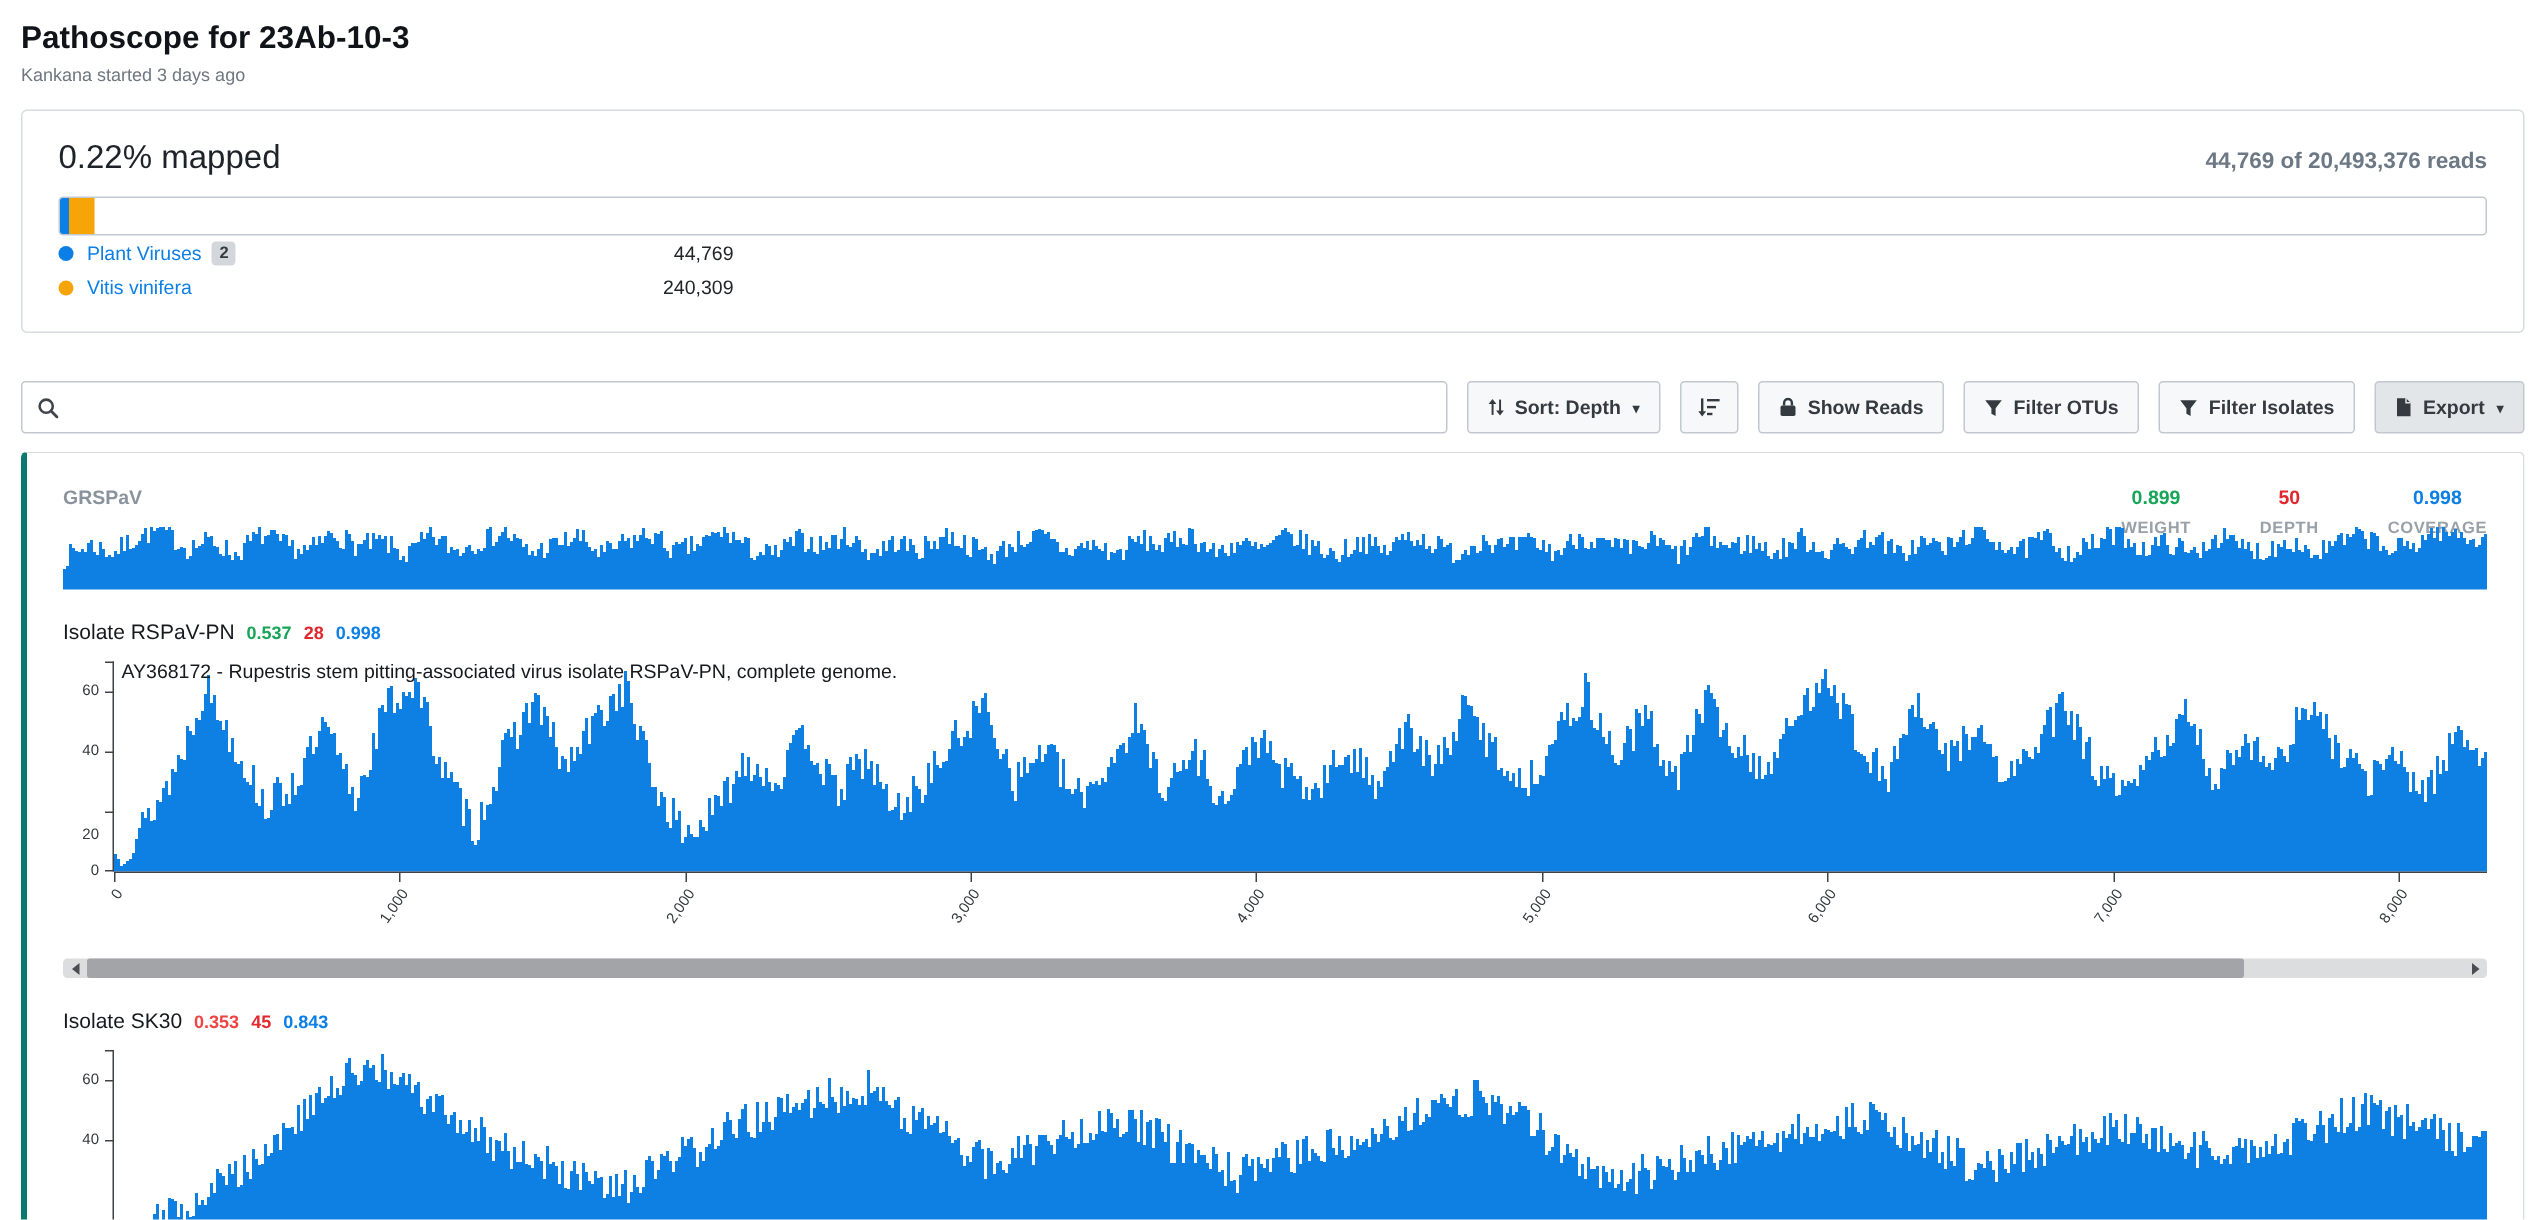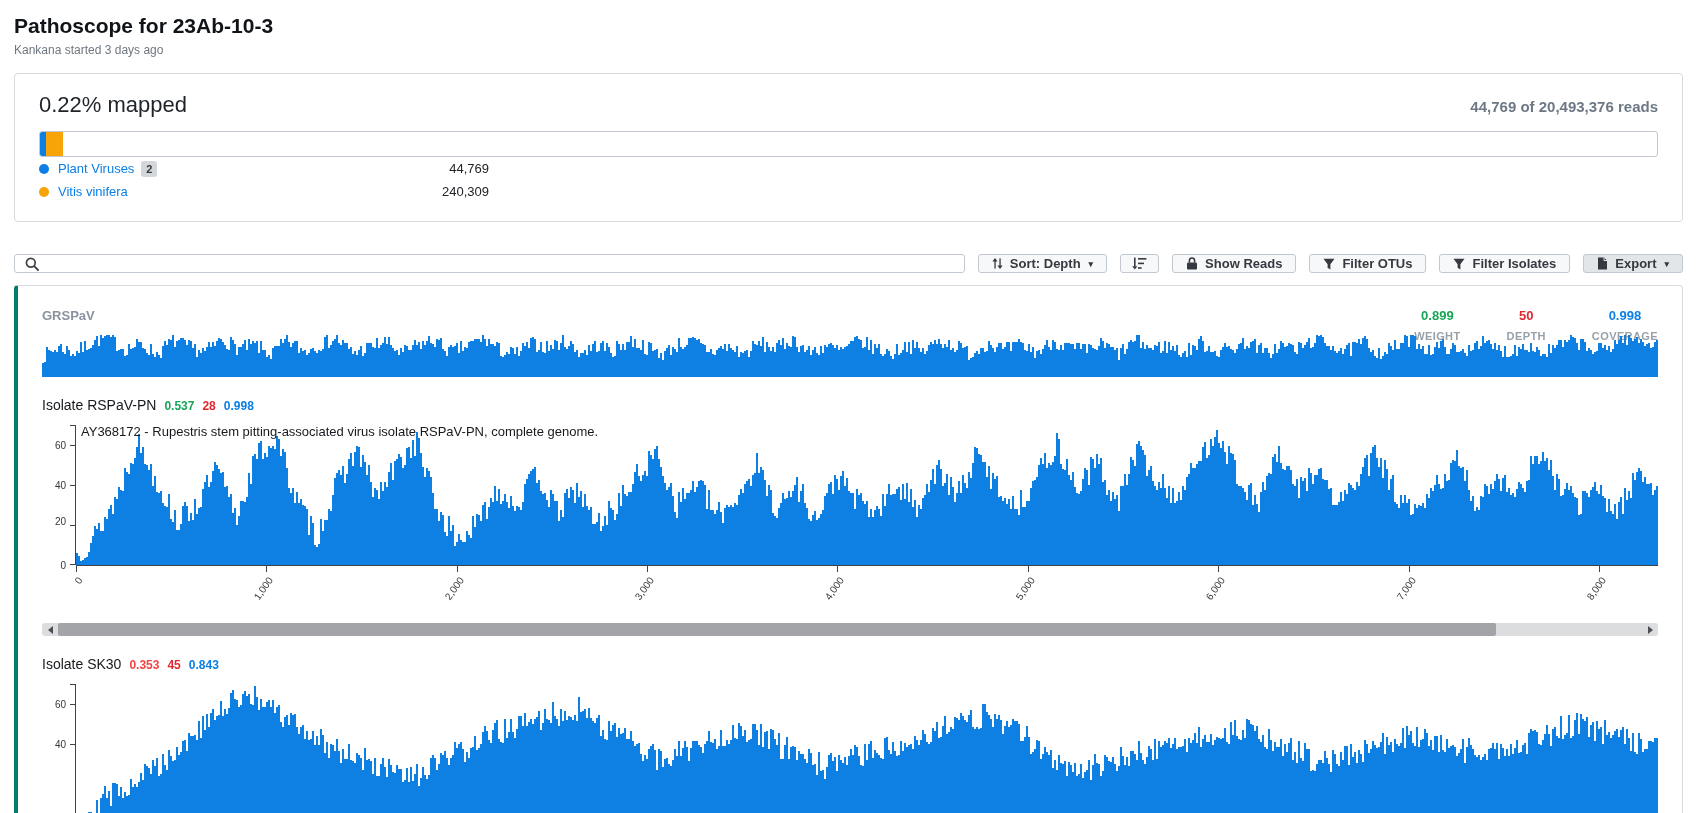--- a/index.html
+++ b/index.html
@@ -24,21 +24,21 @@
   .progress .seg { height: 100%; flex: none; }
   .legend { margin-top: 0; }
   .legend-row { display: flex; align-items: center; height: 23px; font-size: 13px; width: 450px; }
   .legend-left { flex: 1; display: flex; align-items: center; }
   .dot { width: 10px; height: 10px; border-radius: 50%; margin-right: 9px; flex: none; }
   .legend-label { text-decoration: none; cursor: pointer; }
   .badge { margin-left: 7px; background: #d3d7db; color: #343a40; font-size: 11px; font-weight: 700; padding: 1px 5px; border-radius: 3px; line-height: 14px; }
   .legend-value { min-width: 80px; text-align: right; color: #212529; }
 
   
-  .toolbar { display: flex; gap: 13px; margin-top: 32px; height: 19px; align-items: stretch; }
+  .toolbar { display: flex; gap: 13px; margin-top: 32px; height: 35px; align-items: stretch; }
   .search-box { flex: 1; display: flex; align-items: center; border: 1px solid #c2c8cf; border-radius: 3px; background: #fff; padding: 0 10px; }
   .search-box input { border: none; outline: none; flex: 1; font-size: 13px; margin-left: 8px; font-family: "Liberation Sans", sans-serif; }
   .btn { display: flex; align-items: center; gap: 7px; padding: 0 13px; border: 1px solid #c2c8cf; border-radius: 3px;
          background: #f7f8f9; font-size: 13px; font-weight: 600; color: #343a40; cursor: pointer; white-space: nowrap; }
   .btn.icon-only { padding: 0 11px; }
   .btn.export { background: #e3e6e9; }
   .caret { font-size: 9px; margin-left: 1px; color: #343a40; }
   .ticon { display: inline-flex; align-items: center; }
 
   
@@ -222,21 +222,21 @@
     <span class="iso-val" style="color: rgb(224, 40, 46);">28</span>
     <span class="iso-val" style="color: rgb(11, 127, 229);">0.998</span>
   </div>
 
   <div class="chart">
     <div class="chart-row">
       <div class="y-axis">
           <div class="tick-y" style="top: 139px;"></div>
           <div class="lab-y" style="top: 140px;">0</div>
           <div class="tick-y" style="top: 100px;"></div>
-          <div class="lab-y" style="top: 96px;">20</div>
+          <div class="lab-y" style="top: 116px;">20</div>
           <div class="tick-y" style="top: 60px;"></div>
           <div class="lab-y" style="top: 60px;">40</div>
           <div class="tick-y" style="top: 20px;"></div>
           <div class="lab-y" style="top: 20px;">60</div>
           <div class="tick-y" style="top: 0px;"></div>
         </div>
       <div class="plot-area">
         <div class="chart-title">AY368172 - Rupestris stem pitting-associated virus isolate RSPaV-PN, complete genome.</div>
       <svg width="1582" height="140" shape-rendering="crispEdges">
             <path d="M0 140 L0.0 128.3 L2.0 128.3 L2.0 131.4 L4.0 131.4 L4.0 136.0 L6.0 136.0 L6.0 135.1 L8.0 135.1 L8.0 133.2 L10.0 133.2 L10.0 131.8 L12.0 131.8 L12.0 127.4 L14.0 127.4 L14.0 118.4 L16.0 118.4 L16.0 110.9 L18.0 110.9 L18.0 100.6 L20.0 100.6 L20.0 104.0 L22.0 104.0 L22.0 97.7 L24.0 97.7 L24.0 106.2 L26.0 106.2 L26.0 105.9 L28.0 105.9 L28.0 92.0 L30.0 92.0 L30.0 93.5 L32.0 93.5 L32.0 84.4 L34.0 84.4 L34.0 79.8 L36.0 79.8 L36.0 89.0 L38.0 89.0 L38.0 71.8 L40.0 71.8 L40.0 73.7 L42.0 73.7 L42.0 62.3 L44.0 62.3 L44.0 65.0 L46.0 65.0 L46.0 65.5 L48.0 65.5 L48.0 43.2 L50.0 43.2 L50.0 46.5 L52.0 46.5 L52.0 49.1 L54.0 49.1 L54.0 37.6 L56.0 37.6 L56.0 39.2 L58.0 39.2 L58.0 33.0 L60.0 33.0 L60.0 21.5 L62.0 21.5 L62.0 9.2 L64.0 9.2 L64.0 27.5 L66.0 27.5 L66.0 22.2 L68.0 22.2 L68.0 39.3 L70.0 39.3 L70.0 39.5 L72.0 39.5 L72.0 45.4 L74.0 45.4 L74.0 38.7 L76.0 38.7 L76.0 60.5 L78.0 60.5 L78.0 51.2 L80.0 51.2 L80.0 66.9 L82.0 66.9 L82.0 68.1 L84.0 68.1 L84.0 66.2 L86.0 66.2 L86.0 77.9 L88.0 77.9 L88.0 80.5 L90.0 80.5 L90.0 82.2 L92.0 82.2 L92.0 69.0 L94.0 69.0 L94.0 94.0 L96.0 94.0 L96.0 96.6 L98.0 96.6 L98.0 85.3 L100.0 85.3 L100.0 104.8 L102.0 104.8 L102.0 104.6 L104.0 104.6 L104.0 99.0 L106.0 99.0 L106.0 80.8 L108.0 80.8 L108.0 76.7 L110.0 76.7 L110.0 81.1 L112.0 81.1 L112.0 96.0 L114.0 96.0 L114.0 88.0 L116.0 88.0 L116.0 95.0 L118.0 95.0 L118.0 74.4 L120.0 74.4 L120.0 89.1 L122.0 89.1 L122.0 83.1 L124.0 83.1 L124.0 82.2 L126.0 82.2 L126.0 64.1 L128.0 64.1 L128.0 57.0 L130.0 57.0 L130.0 49.8 L132.0 49.8 L132.0 61.8 L134.0 61.8 L134.0 57.3 L136.0 57.3 L136.0 46.1 L138.0 46.1 L138.0 37.1 L140.0 37.1 L140.0 40.3 L142.0 40.3 L142.0 43.6 L144.0 43.6 L144.0 48.0 L146.0 48.0 L146.0 47.4 L148.0 47.4 L148.0 62.2 L150.0 62.2 L150.0 60.8 L152.0 60.8 L152.0 71.9 L154.0 71.9 L154.0 68.6 L156.0 68.6 L156.0 88.4 L158.0 88.4 L158.0 83.4 L160.0 83.4 L160.0 99.6 L162.0 99.6 L162.0 90.8 L164.0 90.8 L164.0 76.3 L166.0 76.3 L166.0 75.9 L168.0 75.9 L168.0 77.3 L170.0 77.3 L170.0 72.1 L172.0 72.1 L172.0 47.7 L174.0 47.7 L174.0 58.5 L176.0 58.5 L176.0 31.3 L178.0 31.3 L178.0 28.7 L180.0 28.7 L180.0 33.7 L182.0 33.7 L182.0 17.7 L184.0 17.7 L184.0 16.3 L186.0 16.3 L186.0 34.4 L188.0 34.4 L188.0 27.6 L190.0 27.6 L190.0 31.5 L192.0 31.5 L192.0 20.5 L194.0 20.5 L194.0 23.1 L196.0 23.1 L196.0 20.5 L198.0 20.5 L198.0 24.1 L200.0 24.1 L200.0 10.7 L202.0 10.7 L202.0 13.5 L204.0 13.5 L204.0 31.0 L206.0 31.0 L206.0 23.7 L208.0 23.7 L208.0 26.9 L210.0 26.9 L210.0 43.1 L212.0 43.1 L212.0 63.2 L214.0 63.2 L214.0 68.0 L216.0 68.0 L216.0 63.4 L218.0 63.4 L218.0 77.5 L220.0 77.5 L220.0 67.1 L222.0 67.1 L222.0 77.5 L224.0 77.5 L224.0 73.7 L226.0 73.7 L226.0 80.2 L228.0 80.2 L228.0 80.5 L230.0 80.5 L230.0 84.1 L232.0 84.1 L232.0 109.7 L234.0 109.7 L234.0 91.4 L236.0 91.4 L236.0 98.4 L238.0 98.4 L238.0 119.7 L240.0 119.7 L240.0 122.0 L242.0 122.0 L242.0 119.1 L244.0 119.1 L244.0 93.6 L246.0 93.6 L246.0 105.5 L248.0 105.5 L248.0 95.4 L250.0 95.4 L250.0 95.1 L252.0 95.1 L252.0 83.9 L254.0 83.9 L254.0 86.2 L256.0 86.2 L256.0 70.1 L258.0 70.1 L258.0 52.5 L260.0 52.5 L260.0 47.7 L262.0 47.7 L262.0 45.2 L264.0 45.2 L264.0 50.2 L266.0 50.2 L266.0 40.6 L268.0 40.6 L268.0 58.3 L270.0 58.3 L270.0 49.2 L272.0 49.2 L272.0 33.7 L274.0 33.7 L274.0 27.5 L276.0 27.5 L276.0 40.9 L278.0 40.9 L278.0 27.0 L280.0 27.0 L280.0 20.8 L282.0 20.8 L282.0 22.1 L284.0 22.1 L284.0 42.3 L286.0 42.3 L286.0 30.0 L288.0 30.0 L288.0 36.6 L290.0 36.6 L290.0 50.0 L292.0 50.0 L292.0 40.2 L294.0 40.2 L294.0 56.9 L296.0 56.9 L296.0 71.8 L298.0 71.8 L298.0 62.9 L300.0 62.9 L300.0 64.9 L302.0 64.9 L302.0 73.9 L304.0 73.9 L304.0 57.0 L306.0 57.0 L306.0 66.3 L308.0 66.3 L308.0 57.3 L310.0 57.3 L310.0 61.5 L312.0 61.5 L312.0 46.5 L314.0 46.5 L314.0 37.7 L316.0 37.7 L316.0 54.7 L318.0 54.7 L318.0 36.4 L320.0 36.4 L320.0 34.2 L322.0 34.2 L322.0 29.2 L324.0 29.2 L324.0 32.2 L326.0 32.2 L326.0 42.7 L328.0 42.7 L328.0 39.9 L330.0 39.9 L330.0 23.2 L332.0 23.2 L332.0 21.6 L334.0 21.6 L334.0 32.9 L336.0 32.9 L336.0 15.0 L338.0 15.0 L338.0 30.6 L340.0 30.6 L340.0 6.5 L342.0 6.5 L342.0 13.2 L344.0 13.2 L344.0 27.8 L346.0 27.8 L346.0 41.5 L348.0 41.5 L348.0 52.3 L350.0 52.3 L350.0 42.7 L352.0 42.7 L352.0 46.4 L354.0 46.4 L354.0 52.1 L356.0 52.1 L356.0 67.8 L358.0 67.8 L358.0 83.7 L360.0 83.7 L360.0 83.9 L362.0 83.9 L362.0 96.0 L364.0 96.0 L364.0 87.2 L366.0 87.2 L366.0 90.0 L368.0 90.0 L368.0 106.8 L370.0 106.8 L370.0 111.3 L372.0 111.3 L372.0 90.9 L374.0 90.9 L374.0 105.8 L376.0 105.8 L376.0 99.6 L378.0 99.6 L378.0 121.1 L380.0 121.1 L380.0 117.2 L382.0 117.2 L382.0 109.0 L384.0 109.0 L384.0 114.8 L386.0 114.8 L386.0 117.3 L388.0 117.3 L388.0 117.2 L390.0 117.2 L390.0 105.7 L392.0 105.7 L392.0 110.2 L394.0 110.2 L394.0 112.7 L396.0 112.7 L396.0 90.7 L398.0 90.7 L398.0 102.0 L400.0 102.0 L400.0 89.1 L402.0 89.1 L402.0 89.6 L404.0 89.6 L404.0 96.3 L406.0 96.3 L406.0 79.7 L408.0 79.7 L408.0 77.1 L410.0 77.1 L410.0 94.2 L412.0 94.2 L412.0 81.5 L414.0 81.5 L414.0 72.7 L416.0 72.7 L416.0 76.8 L418.0 76.8 L418.0 61.3 L420.0 61.3 L420.0 76.3 L422.0 76.3 L422.0 63.9 L424.0 63.9 L424.0 79.4 L426.0 79.4 L426.0 75.7 L428.0 75.7 L428.0 68.5 L430.0 68.5 L430.0 77.3 L432.0 77.3 L432.0 83.1 L434.0 83.1 L434.0 71.3 L436.0 71.3 L436.0 80.5 L438.0 80.5 L438.0 86.0 L440.0 86.0 L440.0 81.1 L442.0 81.1 L442.0 82.4 L444.0 82.4 L444.0 84.7 L446.0 84.7 L446.0 76.7 L448.0 76.7 L448.0 59.0 L450.0 59.0 L450.0 54.3 L452.0 54.3 L452.0 48.9 L454.0 48.9 L454.0 45.6 L456.0 45.6 L456.0 44.0 L458.0 44.0 L458.0 42.2 L460.0 42.2 L460.0 58.3 L462.0 58.3 L462.0 55.4 L464.0 55.4 L464.0 66.3 L466.0 66.3 L466.0 69.2 L468.0 69.2 L468.0 67.6 L470.0 67.6 L470.0 74.8 L472.0 74.8 L472.0 82.2 L474.0 82.2 L474.0 65.0 L476.0 65.0 L476.0 68.6 L478.0 68.6 L478.0 75.8 L480.0 75.8 L480.0 75.8 L482.0 75.8 L482.0 96.4 L484.0 96.4 L484.0 85.1 L486.0 85.1 L486.0 92.2 L488.0 92.2 L488.0 68.2 L490.0 68.2 L490.0 63.8 L492.0 63.8 L492.0 72.6 L494.0 72.6 L494.0 61.7 L496.0 61.7 L496.0 65.1 L498.0 65.1 L498.0 78.0 L500.0 78.0 L500.0 58.2 L502.0 58.2 L502.0 71.9 L504.0 71.9 L504.0 66.4 L506.0 66.4 L506.0 82.3 L508.0 82.3 L508.0 68.6 L510.0 68.6 L510.0 80.6 L512.0 80.6 L512.0 85.0 L514.0 85.0 L514.0 81.6 L516.0 81.6 L516.0 99.4 L518.0 99.4 L518.0 99.1 L520.0 99.1 L520.0 97.0 L522.0 97.0 L522.0 87.7 L524.0 87.7 L524.0 105.9 L526.0 105.9 L526.0 100.7 L528.0 100.7 L528.0 90.6 L530.0 90.6 L530.0 100.0 L532.0 100.0 L532.0 76.0 L534.0 76.0 L534.0 83.0 L536.0 83.0 L536.0 85.0 L538.0 85.0 L538.0 94.5 L540.0 94.5 L540.0 88.9 L542.0 88.9 L542.0 67.6 L544.0 67.6 L544.0 80.7 L546.0 80.7 L546.0 59.9 L548.0 59.9 L548.0 69.1 L550.0 69.1 L550.0 70.9 L552.0 70.9 L552.0 66.7 L554.0 66.7 L554.0 66.5 L556.0 66.5 L556.0 58.6 L558.0 58.6 L558.0 46.5 L560.0 46.5 L560.0 39.2 L562.0 39.2 L562.0 51.1 L564.0 51.1 L564.0 56.2 L566.0 56.2 L566.0 50.3 L568.0 50.3 L568.0 46.1 L570.0 46.1 L570.0 51.0 L572.0 51.0 L572.0 26.2 L574.0 26.2 L574.0 29.9 L576.0 29.9 L576.0 34.3 L578.0 34.3 L578.0 24.2 L580.0 24.2 L580.0 20.8 L582.0 20.8 L582.0 33.5 L584.0 33.5 L584.0 42.3 L586.0 42.3 L586.0 51.0 L588.0 51.0 L588.0 58.0 L590.0 58.0 L590.0 65.2 L592.0 65.2 L592.0 61.6 L594.0 61.6 L594.0 58.2 L596.0 58.2 L596.0 71.1 L598.0 71.1 L598.0 86.5 L600.0 86.5 L600.0 92.8 L602.0 92.8 L602.0 67.0 L604.0 67.0 L604.0 76.9 L606.0 76.9 L606.0 63.4 L608.0 63.4 L608.0 74.2 L610.0 74.2 L610.0 67.8 L612.0 67.8 L612.0 67.8 L614.0 67.8 L614.0 64.8 L616.0 64.8 L616.0 55.7 L618.0 55.7 L618.0 66.7 L620.0 66.7 L620.0 61.8 L622.0 61.8 L622.0 55.6 L624.0 55.6 L624.0 55.2 L626.0 55.2 L626.0 55.7 L628.0 55.7 L628.0 60.4 L630.0 60.4 L630.0 83.9 L632.0 83.9 L632.0 65.0 L634.0 65.0 L634.0 85.2 L636.0 85.2 L636.0 85.3 L638.0 85.3 L638.0 88.6 L640.0 88.6 L640.0 85.1 L642.0 85.1 L642.0 77.4 L644.0 77.4 L644.0 86.8 L646.0 86.8 L646.0 97.6 L648.0 97.6 L648.0 82.8 L650.0 82.8 L650.0 80.2 L652.0 80.2 L652.0 81.5 L654.0 81.5 L654.0 79.9 L656.0 79.9 L656.0 82.1 L658.0 82.1 L658.0 77.5 L660.0 77.5 L660.0 80.0 L662.0 80.0 L662.0 70.3 L664.0 70.3 L664.0 63.7 L666.0 63.7 L666.0 67.5 L668.0 67.5 L668.0 58.6 L670.0 58.6 L670.0 55.9 L672.0 55.9 L672.0 54.0 L674.0 54.0 L674.0 60.8 L676.0 60.8 L676.0 50.0 L678.0 50.0 L678.0 47.8 L680.0 47.8 L680.0 27.9 L682.0 27.9 L682.0 47.9 L684.0 47.9 L684.0 41.9 L686.0 41.9 L686.0 45.4 L688.0 45.4 L688.0 54.8 L690.0 54.8 L690.0 70.8 L692.0 70.8 L692.0 60.0 L694.0 60.0 L694.0 64.9 L696.0 64.9 L696.0 87.6 L698.0 87.6 L698.0 91.1 L700.0 91.1 L700.0 93.1 L702.0 93.1 L702.0 83.4 L704.0 83.4 L704.0 77.8 L706.0 77.8 L706.0 67.7 L708.0 67.7 L708.0 73.5 L710.0 73.5 L710.0 72.9 L712.0 72.9 L712.0 65.8 L714.0 65.8 L714.0 71.9 L716.0 71.9 L716.0 65.9 L718.0 65.9 L718.0 59.6 L720.0 59.6 L720.0 51.7 L722.0 51.7 L722.0 76.6 L724.0 76.6 L724.0 65.5 L726.0 65.5 L726.0 59.0 L728.0 59.0 L728.0 78.1 L730.0 78.1 L730.0 83.1 L732.0 83.1 L732.0 94.1 L734.0 94.1 L734.0 95.5 L736.0 95.5 L736.0 89.5 L738.0 89.5 L738.0 86.0 L740.0 86.0 L740.0 95.1 L742.0 95.1 L742.0 92.7 L744.0 92.7 L744.0 88.7 L746.0 88.7 L746.0 84.7 L748.0 84.7 L748.0 70.6 L750.0 70.6 L750.0 68.2 L752.0 68.2 L752.0 59.2 L754.0 59.2 L754.0 56.8 L756.0 56.8 L756.0 69.3 L758.0 69.3 L758.0 50.2 L760.0 50.2 L760.0 53.9 L762.0 53.9 L762.0 64.5 L764.0 64.5 L764.0 50.7 L766.0 50.7 L766.0 45.9 L768.0 45.9 L768.0 61.3 L770.0 61.3 L770.0 52.7 L772.0 52.7 L772.0 65.7 L774.0 65.7 L774.0 67.8 L776.0 67.8 L776.0 68.0 L778.0 68.0 L778.0 84.4 L780.0 84.4 L780.0 64.2 L782.0 64.2 L782.0 70.2 L784.0 70.2 L784.0 67.6 L786.0 67.6 L786.0 76.2 L788.0 76.2 L788.0 78.5 L790.0 78.5 L790.0 76.2 L792.0 76.2 L792.0 91.8 L794.0 91.8 L794.0 83.5 L796.0 83.5 L796.0 92.0 L798.0 92.0 L798.0 85.3 L800.0 85.3 L800.0 80.8 L802.0 80.8 L802.0 84.1 L804.0 84.1 L804.0 91.1 L806.0 91.1 L806.0 69.3 L808.0 69.3 L808.0 80.9 L810.0 80.9 L810.0 69.3 L812.0 69.3 L812.0 59.3 L814.0 59.3 L814.0 70.3 L816.0 70.3 L816.0 68.9 L818.0 68.9 L818.0 69.3 L820.0 69.3 L820.0 63.7 L822.0 63.7 L822.0 62.3 L824.0 62.3 L824.0 74.5 L826.0 74.5 L826.0 58.5 L828.0 58.5 L828.0 73.7 L830.0 73.7 L830.0 57.8 L832.0 57.8 L832.0 77.4 L834.0 77.4 L834.0 63.8 L836.0 63.8 L836.0 82.3 L838.0 82.3 L838.0 75.4 L840.0 75.4 L840.0 91.8 L842.0 91.8 L842.0 79.7 L844.0 79.7 L844.0 83.8 L846.0 83.8 L846.0 73.3 L848.0 73.3 L848.0 70.2 L850.0 70.2 L850.0 59.4 L852.0 59.4 L852.0 66.8 L854.0 66.8 L854.0 55.0 L856.0 55.0 L856.0 44.2 L858.0 44.2 L858.0 58.5 L860.0 58.5 L860.0 40.3 L862.0 40.3 L862.0 34.8 L864.0 34.8 L864.0 44.1 L866.0 44.1 L866.0 60.5 L868.0 60.5 L868.0 58.0 L870.0 58.0 L870.0 49.4 L872.0 49.4 L872.0 69.5 L874.0 69.5 L874.0 52.4 L876.0 52.4 L876.0 62.2 L878.0 62.2 L878.0 76.6 L880.0 76.6 L880.0 68.3 L882.0 68.3 L882.0 55.5 L884.0 55.5 L884.0 68.2 L886.0 68.2 L886.0 50.4 L888.0 50.4 L888.0 57.9 L890.0 57.9 L890.0 62.5 L892.0 62.5 L892.0 47.2 L894.0 47.2 L894.0 52.9 L896.0 52.9 L896.0 38.0 L898.0 38.0 L898.0 22.1 L900.0 22.1 L900.0 22.8 L902.0 22.8 L902.0 29.0 L904.0 29.0 L904.0 29.5 L906.0 29.5 L906.0 36.6 L908.0 36.6 L908.0 36.7 L910.0 36.7 L910.0 52.3 L912.0 52.3 L912.0 40.7 L914.0 40.7 L914.0 63.8 L916.0 63.8 L916.0 47.8 L918.0 47.8 L918.0 53.5 L920.0 53.5 L920.0 50.6 L922.0 50.6 L922.0 72.1 L924.0 72.1 L924.0 70.7 L926.0 70.7 L926.0 76.0 L928.0 76.0 L928.0 72.8 L930.0 72.8 L930.0 79.4 L932.0 79.4 L932.0 74.3 L934.0 74.3 L934.0 83.9 L936.0 83.9 L936.0 71.1 L938.0 71.1 L938.0 84.0 L940.0 84.0 L940.0 84.3 L942.0 84.3 L942.0 89.5 L944.0 89.5 L944.0 65.4 L946.0 65.4 L946.0 81.8 L948.0 81.8 L948.0 81.5 L950.0 81.5 L950.0 75.7 L952.0 75.7 L952.0 76.3 L954.0 76.3 L954.0 63.2 L956.0 63.2 L956.0 55.7 L958.0 55.7 L958.0 54.7 L960.0 54.7 L960.0 52.3 L962.0 52.3 L962.0 39.7 L964.0 39.7 L964.0 33.4 L966.0 33.4 L966.0 39.3 L968.0 39.3 L968.0 27.8 L970.0 27.8 L970.0 42.8 L972.0 42.8 L972.0 37.8 L974.0 37.8 L974.0 39.5 L976.0 39.5 L976.0 37.0 L978.0 37.0 L978.0 30.5 L980.0 30.5 L980.0 7.8 L982.0 7.8 L982.0 13.7 L984.0 13.7 L984.0 39.1 L986.0 39.1 L986.0 44.1 L988.0 44.1 L988.0 45.4 L990.0 45.4 L990.0 34.2 L992.0 34.2 L992.0 50.1 L994.0 50.1 L994.0 54.8 L996.0 54.8 L996.0 46.6 L998.0 46.6 L998.0 62.0 L1000.0 62.0 L1000.0 67.5 L1002.0 67.5 L1002.0 69.2 L1004.0 69.2 L1004.0 65.8 L1006.0 65.8 L1006.0 54.1 L1008.0 54.1 L1008.0 43.1 L1010.0 43.1 L1010.0 45.0 L1012.0 45.0 L1012.0 59.5 L1014.0 59.5 L1014.0 31.7 L1016.0 31.7 L1016.0 34.4 L1018.0 34.4 L1018.0 43.1 L1020.0 43.1 L1020.0 28.7 L1022.0 28.7 L1022.0 38.5 L1024.0 38.5 L1024.0 32.9 L1026.0 32.9 L1026.0 56.8 L1028.0 56.8 L1028.0 55.2 L1030.0 55.2 L1030.0 69.6 L1032.0 69.6 L1032.0 65.4 L1034.0 65.4 L1034.0 76.3 L1036.0 76.3 L1036.0 66.6 L1038.0 66.6 L1038.0 73.5 L1040.0 73.5 L1040.0 69.8 L1042.0 69.8 L1042.0 85.6 L1044.0 85.6 L1044.0 61.4 L1046.0 61.4 L1046.0 60.6 L1048.0 60.6 L1048.0 49.1 L1050.0 49.1 L1050.0 60.4 L1052.0 60.4 L1052.0 49.2 L1054.0 49.2 L1054.0 31.6 L1056.0 31.6 L1056.0 34.8 L1058.0 34.8 L1058.0 41.3 L1060.0 41.3 L1060.0 19.1 L1062.0 19.1 L1062.0 15.6 L1064.0 15.6 L1064.0 20.7 L1066.0 20.7 L1066.0 24.7 L1068.0 24.7 L1068.0 30.1 L1070.0 30.1 L1070.0 50.6 L1072.0 50.6 L1072.0 45.4 L1074.0 45.4 L1074.0 40.7 L1076.0 40.7 L1076.0 56.3 L1078.0 56.3 L1078.0 61.0 L1080.0 61.0 L1080.0 64.6 L1082.0 64.6 L1082.0 56.7 L1084.0 56.7 L1084.0 63.0 L1086.0 63.0 L1086.0 48.8 L1088.0 48.8 L1088.0 62.6 L1090.0 62.6 L1090.0 73.4 L1092.0 73.4 L1092.0 61.2 L1094.0 61.2 L1094.0 78.3 L1096.0 78.3 L1096.0 63.0 L1098.0 63.0 L1098.0 78.4 L1100.0 78.4 L1100.0 75.5 L1102.0 75.5 L1102.0 66.9 L1104.0 66.9 L1104.0 75.1 L1106.0 75.1 L1106.0 60.5 L1108.0 60.5 L1108.0 64.6 L1110.0 64.6 L1110.0 51.7 L1112.0 51.7 L1112.0 48.5 L1114.0 48.5 L1114.0 37.7 L1116.0 37.7 L1116.0 43.3 L1118.0 43.3 L1118.0 42.9 L1120.0 42.9 L1120.0 39.3 L1122.0 39.3 L1122.0 36.0 L1124.0 36.0 L1124.0 35.5 L1126.0 35.5 L1126.0 22.1 L1128.0 22.1 L1128.0 17.4 L1130.0 17.4 L1130.0 32.8 L1132.0 32.8 L1132.0 30.0 L1134.0 30.0 L1134.0 14.0 L1136.0 14.0 L1136.0 21.1 L1138.0 21.1 L1138.0 11.6 L1140.0 11.6 L1140.0 4.7 L1142.0 4.7 L1142.0 17.7 L1144.0 17.7 L1144.0 22.8 L1146.0 22.8 L1146.0 15.7 L1148.0 15.7 L1148.0 27.4 L1150.0 27.4 L1150.0 38.6 L1152.0 38.6 L1152.0 21.1 L1154.0 21.1 L1154.0 28.2 L1156.0 28.2 L1156.0 29.1 L1158.0 29.1 L1158.0 35.3 L1160.0 35.3 L1160.0 59.1 L1162.0 59.1 L1162.0 60.5 L1164.0 60.5 L1164.0 61.4 L1166.0 61.4 L1166.0 62.8 L1168.0 62.8 L1168.0 66.7 L1170.0 66.7 L1170.0 74.6 L1172.0 74.6 L1172.0 60.4 L1174.0 60.4 L1174.0 57.5 L1176.0 57.5 L1176.0 79.5 L1178.0 79.5 L1178.0 69.7 L1180.0 69.7 L1180.0 78.6 L1182.0 78.6 L1182.0 87.2 L1184.0 87.2 L1184.0 67.1 L1186.0 67.1 L1186.0 56.6 L1188.0 56.6 L1188.0 64.8 L1190.0 64.8 L1190.0 50.9 L1192.0 50.9 L1192.0 48.4 L1194.0 48.4 L1194.0 48.9 L1196.0 48.9 L1196.0 31.8 L1198.0 31.8 L1198.0 28.8 L1200.0 28.8 L1200.0 36.8 L1202.0 36.8 L1202.0 21.1 L1204.0 21.1 L1204.0 37.9 L1206.0 37.9 L1206.0 43.7 L1208.0 43.7 L1208.0 44.9 L1210.0 44.9 L1210.0 41.4 L1212.0 41.4 L1212.0 40.6 L1214.0 40.6 L1214.0 44.9 L1216.0 44.9 L1216.0 58.7 L1218.0 58.7 L1218.0 61.4 L1220.0 61.4 L1220.0 54.1 L1222.0 54.1 L1222.0 72.8 L1224.0 72.8 L1224.0 52.2 L1226.0 52.2 L1226.0 56.0 L1228.0 56.0 L1228.0 52.9 L1230.0 52.9 L1230.0 66.2 L1232.0 66.2 L1232.0 43.1 L1234.0 43.1 L1234.0 48.0 L1236.0 48.0 L1236.0 59.1 L1238.0 59.1 L1238.0 50.1 L1240.0 50.1 L1240.0 50.1 L1242.0 50.1 L1242.0 44.1 L1244.0 44.1 L1244.0 42.6 L1246.0 42.6 L1246.0 53.6 L1248.0 53.6 L1248.0 54.7 L1250.0 54.7 L1250.0 55.2 L1252.0 55.2 L1252.0 63.8 L1254.0 63.8 L1254.0 63.3 L1256.0 63.3 L1256.0 80.0 L1258.0 80.0 L1258.0 80.3 L1260.0 80.3 L1260.0 79.5 L1262.0 79.5 L1262.0 77.4 L1264.0 77.4 L1264.0 66.6 L1266.0 66.6 L1266.0 76.4 L1268.0 76.4 L1268.0 65.1 L1270.0 65.1 L1270.0 68.6 L1272.0 68.6 L1272.0 58.0 L1274.0 58.0 L1274.0 59.7 L1276.0 59.7 L1276.0 63.4 L1278.0 63.4 L1278.0 65.3 L1280.0 65.3 L1280.0 56.7 L1282.0 56.7 L1282.0 61.3 L1284.0 61.3 L1284.0 48.6 L1286.0 48.6 L1286.0 42.4 L1288.0 42.4 L1288.0 32.6 L1290.0 32.6 L1290.0 30.1 L1292.0 30.1 L1292.0 50.5 L1294.0 50.5 L1294.0 27.9 L1296.0 27.9 L1296.0 21.8 L1298.0 21.8 L1298.0 20.3 L1300.0 20.3 L1300.0 33.2 L1302.0 33.2 L1302.0 42.2 L1304.0 42.2 L1304.0 33.0 L1306.0 33.0 L1306.0 52.5 L1308.0 52.5 L1308.0 34.7 L1310.0 34.7 L1310.0 43.8 L1312.0 43.8 L1312.0 64.7 L1314.0 64.7 L1314.0 53.8 L1316.0 53.8 L1316.0 50.4 L1318.0 50.4 L1318.0 76.5 L1320.0 76.5 L1320.0 78.7 L1322.0 78.7 L1322.0 83.1 L1324.0 83.1 L1324.0 69.6 L1326.0 69.6 L1326.0 78.3 L1328.0 78.3 L1328.0 69.7 L1330.0 69.7 L1330.0 77.6 L1332.0 77.6 L1332.0 74.1 L1334.0 74.1 L1334.0 89.8 L1336.0 89.8 L1336.0 89.2 L1338.0 89.2 L1338.0 79.3 L1340.0 79.3 L1340.0 82.9 L1342.0 82.9 L1342.0 79.6 L1344.0 79.6 L1344.0 81.3 L1346.0 81.3 L1346.0 78.2 L1348.0 78.2 L1348.0 83.0 L1350.0 83.0 L1350.0 68.9 L1352.0 68.9 L1352.0 72.5 L1354.0 72.5 L1354.0 62.9 L1356.0 62.9 L1356.0 65.5 L1358.0 65.5 L1358.0 60.0 L1360.0 60.0 L1360.0 50.0 L1362.0 50.0 L1362.0 59.1 L1364.0 59.1 L1364.0 63.9 L1366.0 63.9 L1366.0 63.2 L1368.0 63.2 L1368.0 48.8 L1370.0 48.8 L1370.0 56.3 L1372.0 56.3 L1372.0 54.6 L1374.0 54.6 L1374.0 38.3 L1376.0 38.3 L1376.0 35.3 L1378.0 35.3 L1378.0 35.6 L1380.0 35.6 L1380.0 24.9 L1382.0 24.9 L1382.0 40.5 L1384.0 40.5 L1384.0 43.2 L1386.0 43.2 L1386.0 41.6 L1388.0 41.6 L1388.0 55.5 L1390.0 55.5 L1390.0 45.1 L1392.0 45.1 L1392.0 64.9 L1394.0 64.9 L1394.0 76.4 L1396.0 76.4 L1396.0 70.9 L1398.0 70.9 L1398.0 85.5 L1400.0 85.5 L1400.0 81.5 L1402.0 81.5 L1402.0 85.1 L1404.0 85.1 L1404.0 71.3 L1406.0 71.3 L1406.0 71.7 L1408.0 71.7 L1408.0 58.8 L1410.0 58.8 L1410.0 61.1 L1412.0 61.1 L1412.0 69.2 L1414.0 69.2 L1414.0 59.3 L1416.0 59.3 L1416.0 63.5 L1418.0 63.5 L1418.0 56.0 L1420.0 56.0 L1420.0 48.5 L1422.0 48.5 L1422.0 54.3 L1424.0 54.3 L1424.0 65.6 L1426.0 65.6 L1426.0 53.0 L1428.0 53.0 L1428.0 50.4 L1430.0 50.4 L1430.0 67.3 L1432.0 67.3 L1432.0 63.3 L1434.0 63.3 L1434.0 70.1 L1436.0 70.1 L1436.0 67.7 L1438.0 67.7 L1438.0 72.3 L1440.0 72.3 L1440.0 64.1 L1442.0 64.1 L1442.0 57.3 L1444.0 57.3 L1444.0 58.6 L1446.0 58.6 L1446.0 63.3 L1448.0 63.3 L1448.0 66.7 L1450.0 66.7 L1450.0 55.7 L1452.0 55.7 L1452.0 55.1 L1454.0 55.1 L1454.0 30.5 L1456.0 30.5 L1456.0 39.3 L1458.0 39.3 L1458.0 30.7 L1460.0 30.7 L1460.0 31.4 L1462.0 31.4 L1462.0 38.7 L1464.0 38.7 L1464.0 35.8 L1466.0 35.8 L1466.0 27.0 L1468.0 27.0 L1468.0 36.0 L1470.0 36.0 L1470.0 33.4 L1472.0 33.4 L1472.0 45.3 L1474.0 45.3 L1474.0 34.7 L1476.0 34.7 L1476.0 50.8 L1478.0 50.8 L1478.0 64.9 L1480.0 64.9 L1480.0 49.3 L1482.0 49.3 L1482.0 54.3 L1484.0 54.3 L1484.0 71.2 L1486.0 71.2 L1486.0 70.3 L1488.0 70.3 L1488.0 64.4 L1490.0 64.4 L1490.0 58.3 L1492.0 58.3 L1492.0 64.6 L1494.0 64.6 L1494.0 60.9 L1496.0 60.9 L1496.0 68.4 L1498.0 68.4 L1498.0 71.5 L1500.0 71.5 L1500.0 73.3 L1502.0 73.3 L1502.0 89.5 L1504.0 89.5 L1504.0 88.9 L1506.0 88.9 L1506.0 65.8 L1508.0 65.8 L1508.0 66.2 L1510.0 66.2 L1510.0 68.2 L1512.0 68.2 L1512.0 72.4 L1514.0 72.4 L1514.0 64.8 L1516.0 64.8 L1516.0 62.2 L1518.0 62.2 L1518.0 57.1 L1520.0 57.1 L1520.0 66.1 L1522.0 66.1 L1522.0 68.6 L1524.0 68.6 L1524.0 59.7 L1526.0 59.7 L1526.0 70.5 L1528.0 70.5 L1528.0 73.4 L1530.0 73.4 L1530.0 87.0 L1532.0 87.0 L1532.0 73.8 L1534.0 73.8 L1534.0 86.3 L1536.0 86.3 L1536.0 88.6 L1538.0 88.6 L1538.0 79.1 L1540.0 79.1 L1540.0 93.9 L1542.0 93.9 L1542.0 77.0 L1544.0 77.0 L1544.0 72.2 L1546.0 72.2 L1546.0 88.6 L1548.0 88.6 L1548.0 63.2 L1550.0 63.2 L1550.0 74.7 L1552.0 74.7 L1552.0 65.6 L1554.0 65.6 L1554.0 73.0 L1556.0 73.0 L1556.0 47.5 L1558.0 47.5 L1558.0 55.0 L1560.0 55.0 L1560.0 46.9 L1562.0 46.9 L1562.0 43.3 L1564.0 43.3 L1564.0 45.7 L1566.0 45.7 L1566.0 57.1 L1568.0 57.1 L1568.0 52.3 L1570.0 52.3 L1570.0 59.2 L1572.0 59.2 L1572.0 59.3 L1574.0 59.3 L1574.0 57.9 L1576.0 57.9 L1576.0 69.9 L1578.0 69.9 L1578.0 64.5 L1580.0 64.5 L1580.0 60.5 L1582.0 60.5 L1582 140 Z" fill="#0e80e3"></path>

